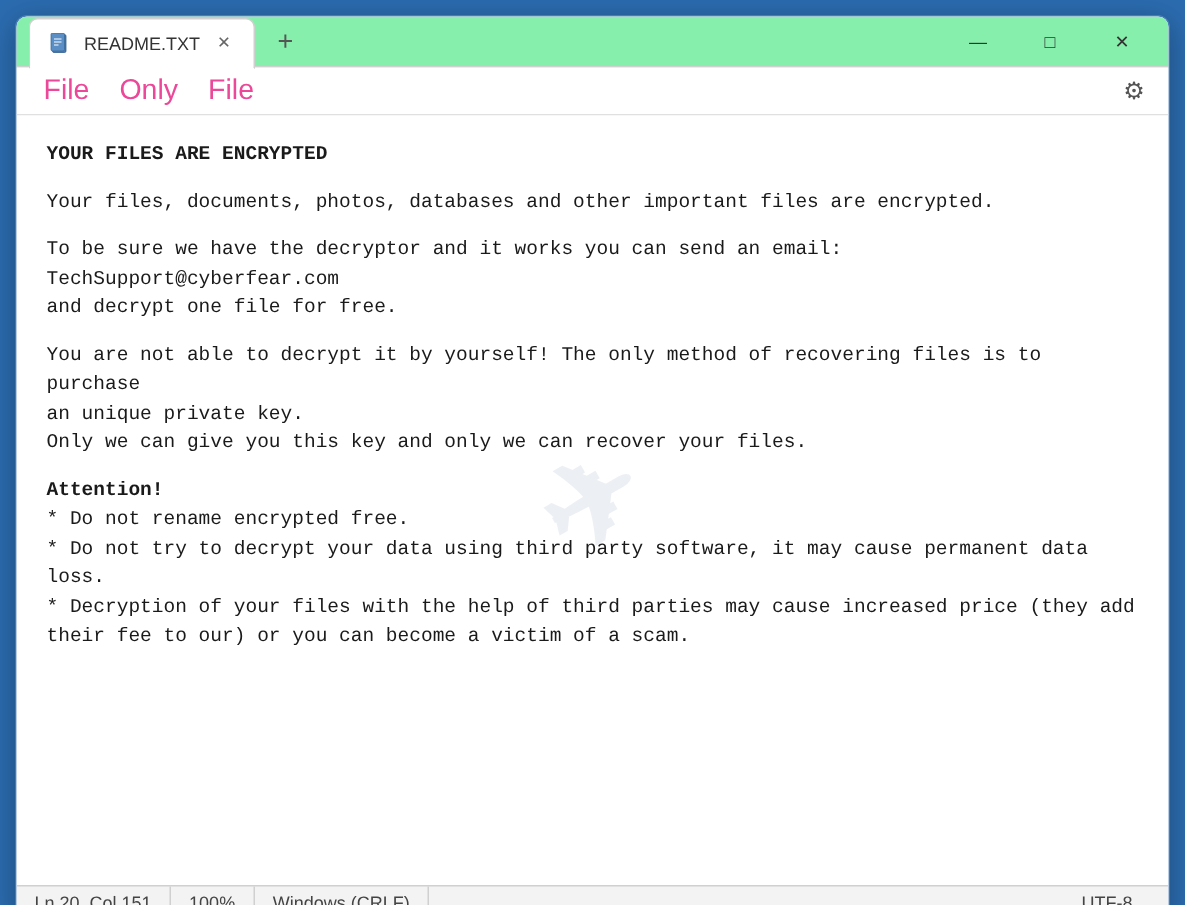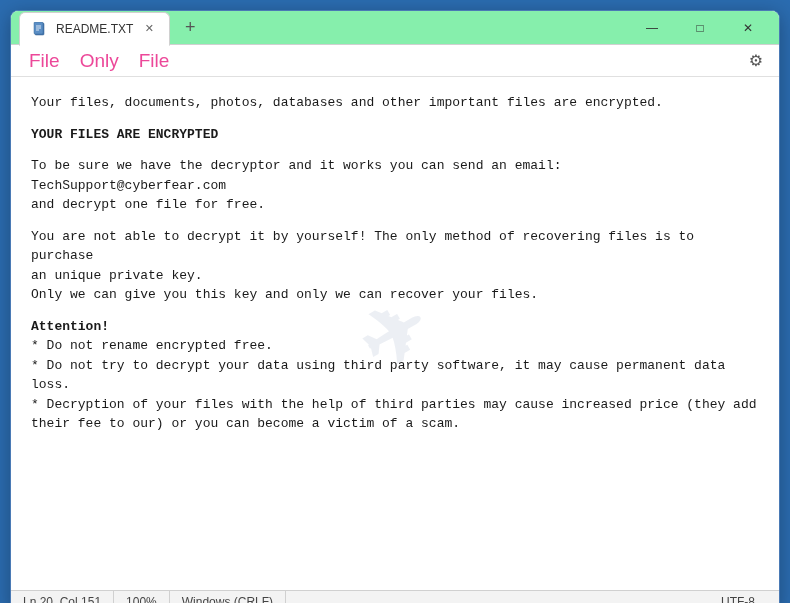--- a/index.html
+++ b/index.html
@@ -266,22 +266,22 @@
     <div class="menu-item">File</div>
     <div class="menu-item">Only</div>
     <div class="menu-item">File</div>
     <div class="settings-btn menu-bar-right">⚙</div>
   </div>
 
   <div class="content-area">
     <div class="watermark">✈</div>
     <div class="text-content">
       <div class="text-body">
+        <p><strong>YOUR FILES ARE ENCRYPTED</strong></p>
         <p>Your files, documents, photos, databases and other important files are encrypted.</p>
-        <p><strong>YOUR FILES ARE ENCRYPTED</strong></p>
         <p>
           To be sure we have the decryptor and it works you can send an email: TechSupport@cyberfear.com<br>
           and decrypt one file for free.
         </p>
         <p>
           You are not able to decrypt it by yourself! The only method of recovering files is to purchase<br>
           an unique private key.<br>
           Only we can give you this key and only we can recover your files.
         </p>
         <p>

